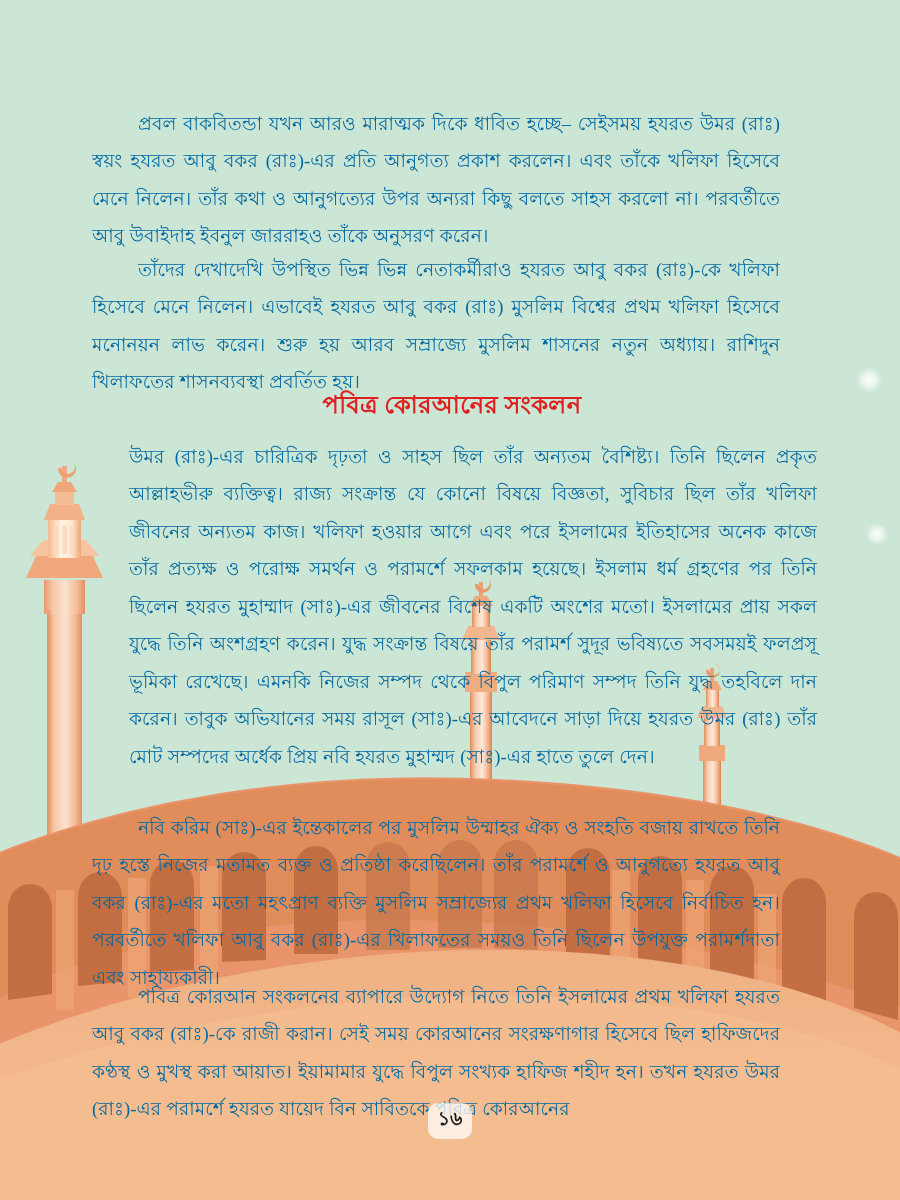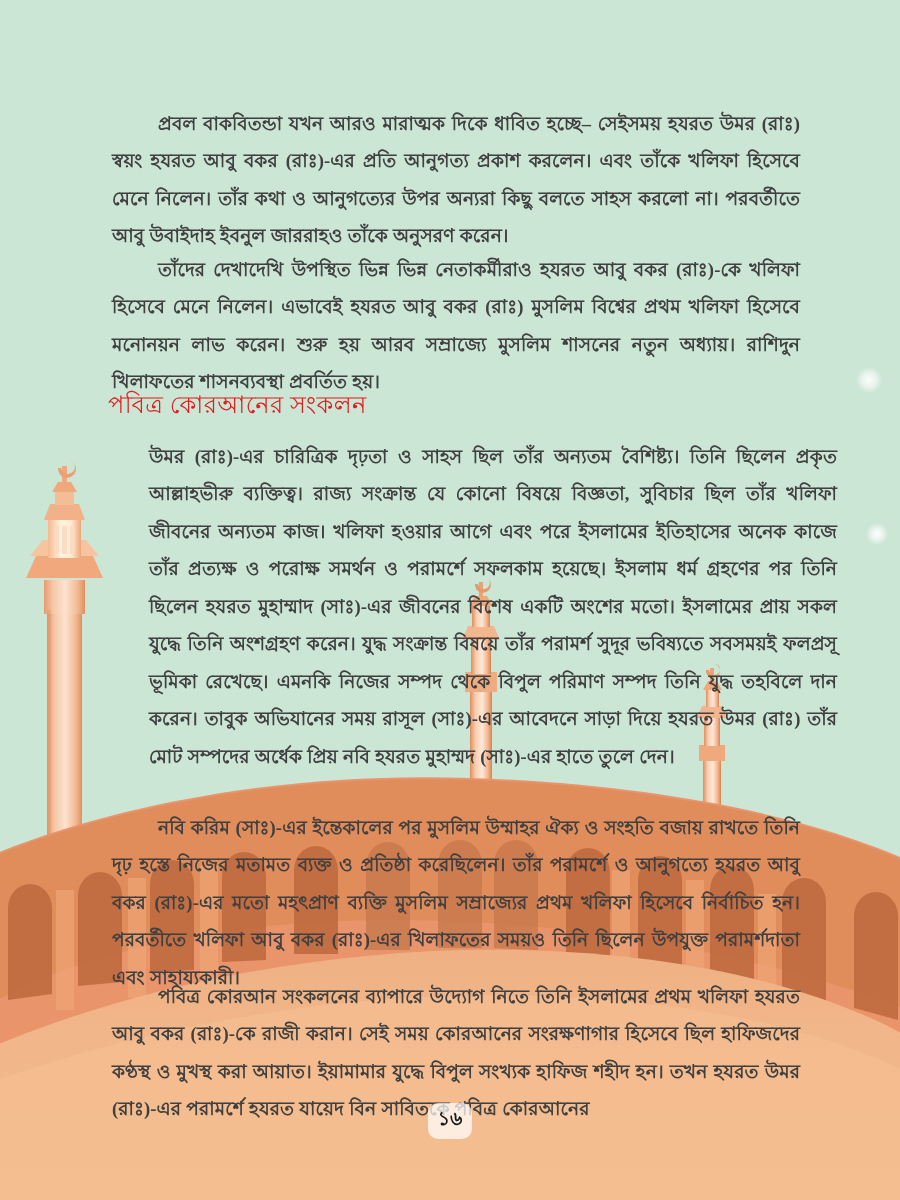--- a/index.html
+++ b/index.html
@@ -38,47 +38,48 @@
     left: 0;
     top: 0;
     width: 900px;
     height: 1200px;
     z-index: 5;
     padding: 0;
   }
 
   .para {
     position: absolute;
-    left: 112px;
+    left: 92px;
     width: 688px;
     text-align: justify;
     text-align-last: left;
-    color: #404040;
+    color: #0369a1;
     font-size: 18.6px;
     line-height: 37.5px;
-    font-weight: 700;
+    font-weight: 400;
     letter-spacing: 0.1px;
     word-spacing: 0.5px;
   }
   .para.indent { text-indent: 46px; }
 
   #para-1 { top: 86px; }
   #para-2 { top: 232px; }
   #para-3 { top: 419px; margin-left: 37px; }
   #para-4 { top: 790px; }
   #para-5 { top: 959px; }
 
   .section-heading {
     position: absolute;
     left: 108px;
     top: 370px;
     width: 688px;
+    text-align: center;
     color: #e02020;
     font-size: 24px;
-    font-weight: 400;
+    font-weight: 700;
     line-height: 30px;
     letter-spacing: 0.4px;
   }
 
   .page-number {
     position: absolute;
     left: 0;
     top: 1103px;
     width: 900px;
     text-align: center;

